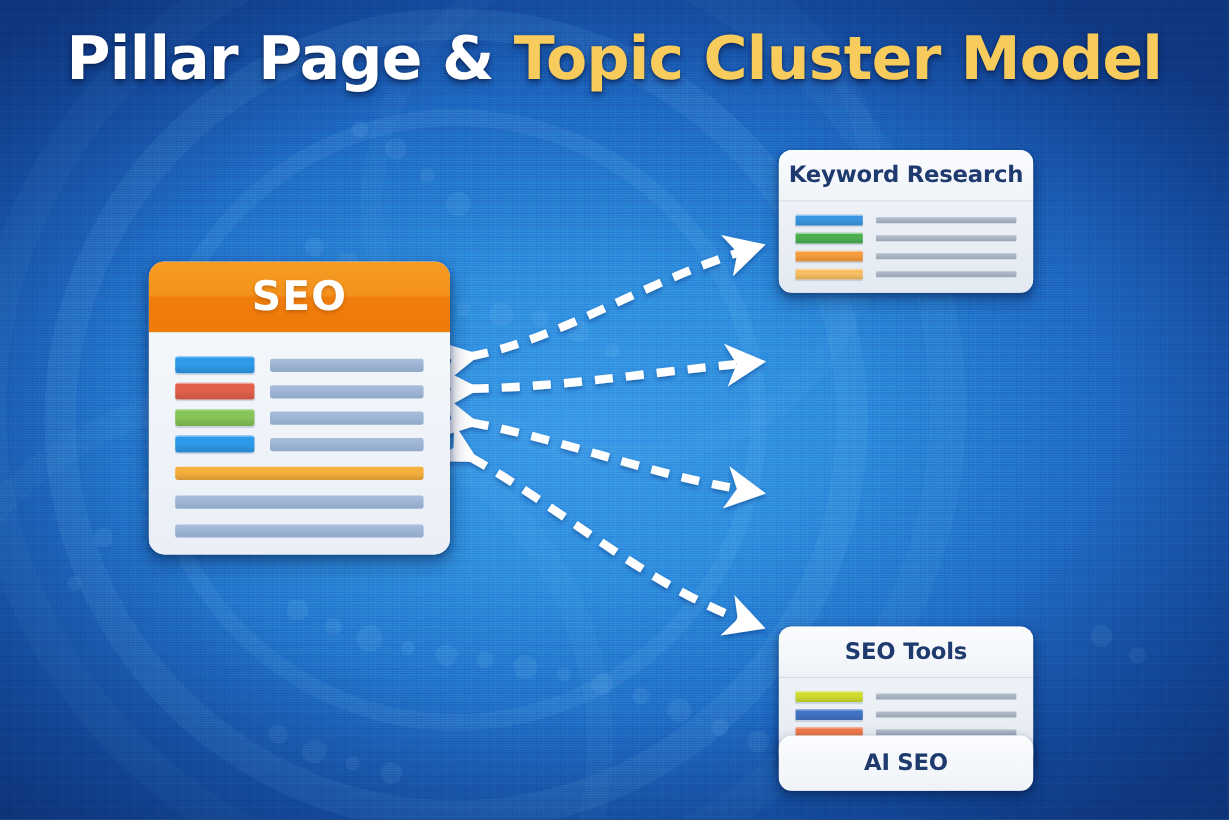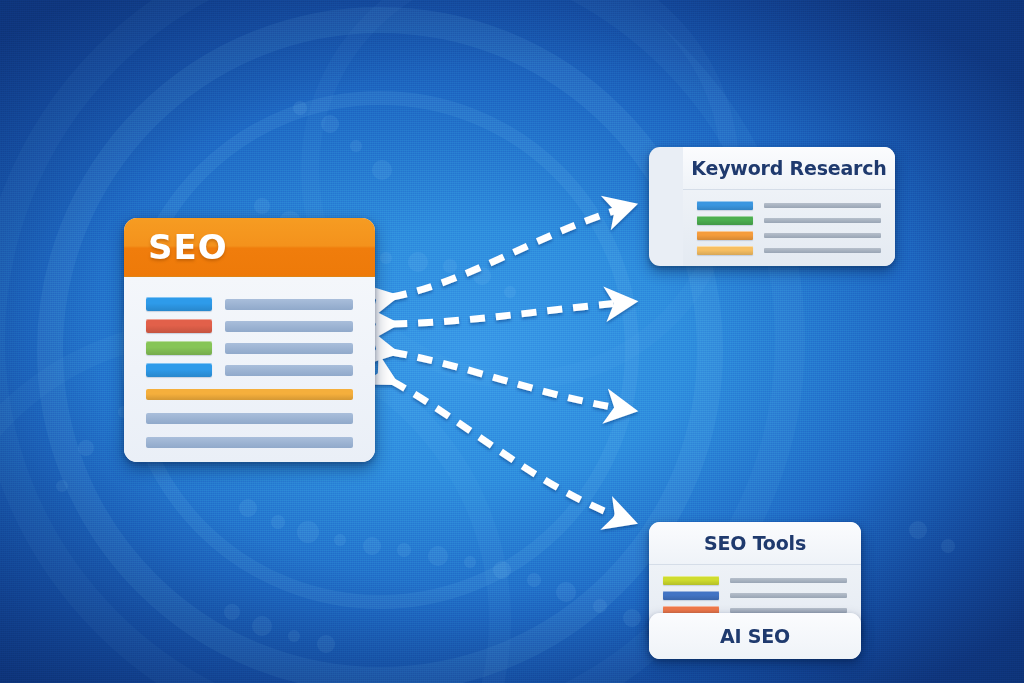--- a/index.html
+++ b/index.html
@@ -75,22 +75,22 @@
     border-radius: 13px;
     background: #eef2f8;
     box-shadow: 0 7px 16px rgba(5,25,66,0.42), 0 2px 5px rgba(5,25,66,0.3);
     overflow: hidden;
   }
   .pillar-header {
     height: 58px;
     background: linear-gradient(180deg, #f69c22 0%, #f4921c 48%, #f07d0c 52%, #ee7a09 100%);
     display: flex;
     align-items: center;
+    justify-content: center;
     border-bottom: 1px solid rgba(180,90,0,0.35);
-    padding-left: 24px;
   }
   .pillar-header .ph-text {
     color: #ffffff;
     font-size: 34px;
     font-weight: bold;
     letter-spacing: 1px;
     text-shadow: 0 2px 3px rgba(150,70,0,0.45);
   }
   .pillar-body {
     padding: 20px 22px 0 22px;
@@ -245,20 +245,23 @@
       <circle cx="918" cy="530" r="9"></circle>
         <circle cx="948" cy="546" r="7"></circle>
       <circle cx="86" cy="448" r="8"></circle>
         <circle cx="62" cy="486" r="6"></circle>
     </g>
   </svg>
 
   <div class="bg-weave"></div>
   <div class="bg-vignette"></div>
 
+  <div class="title">
+    <span class="t-white">Pillar Page &amp; </span><span class="t-gold">Topic Cluster Model</span>
+  </div>
 
   <svg class="arrows" viewBox="0 0 1024 683" preserveAspectRatio="none">
     <defs>
       <marker id="head-right" markerWidth="6" markerHeight="6" refX="4.2" refY="3" orient="auto" markerUnits="strokeWidth">
         <path d="M0.6,0.45 L5.4,3 L0.6,5.55 L1.9,3 Z" fill="#ffffff"></path>
       </marker>
       <marker id="head-left" markerWidth="6" markerHeight="6" refX="4.2" refY="3" orient="auto" markerUnits="strokeWidth">
         <path d="M0.6,0.45 L5.4,3 L0.6,5.55 L1.9,3 Z" fill="#ffffff"></path>
       </marker>
       <filter id="arrow-shadow" x="-20%" y="-40%" width="140%" height="180%">
@@ -294,21 +297,21 @@
       <div class="p-row">
         <span class="p-tag" style="background: linear-gradient(rgb(46, 155, 234) 0%, rgb(46, 155, 234) 45%, rgb(40, 135, 204) 100%);"></span>
         <span class="p-line"></span>
       </div>
       <div class="p-fullbar" style="background: linear-gradient(rgb(245, 175, 60) 0%, rgb(245, 175, 60) 45%, rgb(213, 152, 52) 100%);"></div>
       <div class="p-wide"></div>
       <div class="p-wide"></div>
     </div>
   </div>
 
-  <div class="cluster" style="top:147px;padding-left:34px;">
+  <div class="cluster" style="top:125px;">
     <div class="cluster-header">
       <span class="ch-text">Keyword Research</span>
     </div>
     <div class="cluster-body">
       <div class="c-row">
         <span class="c-tag" style="background: linear-gradient(rgb(58, 150, 224) 0%, rgb(58, 150, 224) 45%, rgb(50, 131, 195) 100%);"></span>
         <span class="c-line"></span>
       </div>
       <div class="c-row">
         <span class="c-tag" style="background: linear-gradient(rgb(76, 175, 80) 0%, rgb(76, 175, 80) 45%, rgb(66, 152, 70) 100%);"></span>

